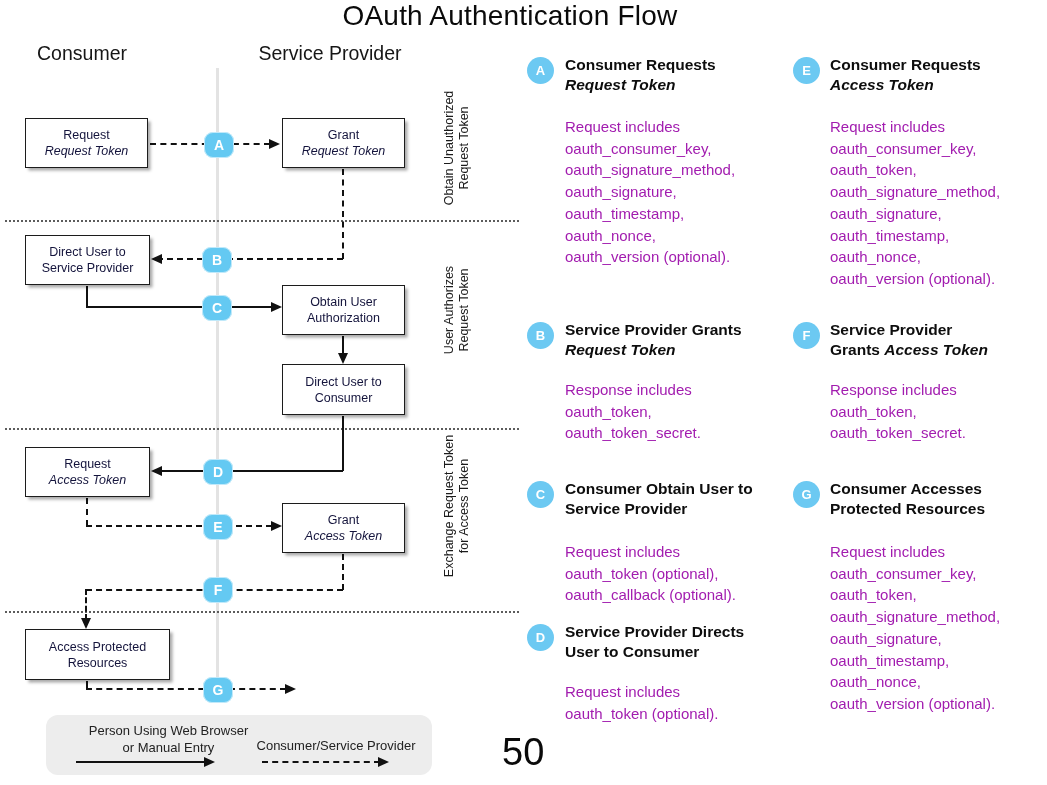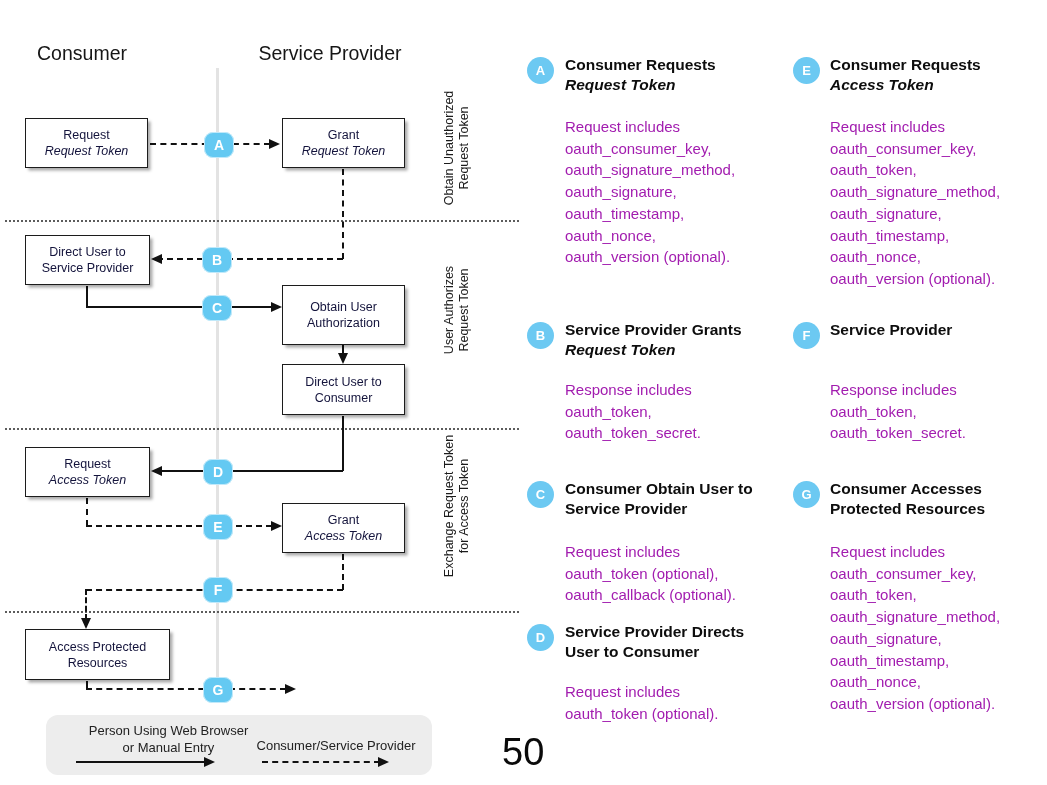--- a/index.html
+++ b/index.html
@@ -52,20 +52,21 @@
     color:#fff; font-weight:bold; font-size:13px; line-height:27px; text-align:center;
   }
   .lg-h { font-weight:bold; font-size:15.5px; line-height:20px; color:#0d0d0d; }
   .lg-b { font-size:15px; line-height:21.7px; color:#a21caf; }
 </style>
 </head>
 <body>
 
 <div id="canvas">
 
+  <div class="abs page-title center" style="left:0;top:2;width:1020px;">OAuth Authentication Flow</div>
 
   <div class="abs col-header center" style="left:24px;top:42px;width:116px;">Consumer</div>
   <div class="abs col-header center" style="left:248px;top:42px;width:164px;">Service Provider</div>
 
   <div class="abs vline" style="left:216px;top:68px;height:624px;"></div>
 
   <div class="abs divider" style="left:5px;top:220px;width:514px;"></div>
   <div class="abs divider" style="left:5px;top:428px;width:514px;"></div>
   <div class="abs divider" style="left:5px;top:611px;width:514px;"></div>
 
@@ -87,21 +88,21 @@
     <div class="it">Request Token</div>
   </div>
   <div class="abs fbox" style="left:282px;top:118px;width:123px;height:50px;">
     <div>Grant</div>
     <div class="it">Request Token</div>
   </div>
   <div class="abs fbox" style="left:25px;top:235px;width:125px;height:50px;">
     <div>Direct User to</div>
     <div>Service Provider</div>
   </div>
-  <div class="abs fbox" style="left:282px;top:285px;width:123px;height:60px;">
+  <div class="abs fbox" style="left:282px;top:285px;width:123px;height:50px;">
     <div>Obtain User</div>
     <div>Authorization</div>
   </div>
   <div class="abs fbox" style="left:282px;top:364px;width:123px;height:51px;">
     <div>Direct User to</div>
     <div>Consumer</div>
   </div>
   <div class="abs fbox" style="left:25px;top:447px;width:125px;height:50px;">
     <div>Request</div>
     <div class="it">Access Token</div>
@@ -229,20 +230,21 @@
     <div>oauth_signature_method,</div>
     <div>oauth_signature,</div>
     <div>oauth_timestamp,</div>
     <div>oauth_nonce,</div>
     <div>oauth_version (optional).</div>
   </div>
 
   <div class="abs lg-icon" style="left:793px;top:322px;">F</div>
   <div class="abs lg-h" style="left:830px;top:320px;width:215px;">
     <div>Service Provider</div>
+    <div><span>Grants </span><span class="it">Access Token</span></div>
   </div>
   <div class="abs lg-b" style="left:830px;top:379px;width:215px;">
     <div>Response includes</div>
     <div>oauth_token,</div>
     <div>oauth_token_secret.</div>
   </div>
 
   <div class="abs lg-icon" style="left:793px;top:481px;">G</div>
   <div class="abs lg-h" style="left:830px;top:479px;width:215px;">
     <div>Consumer Accesses</div>

